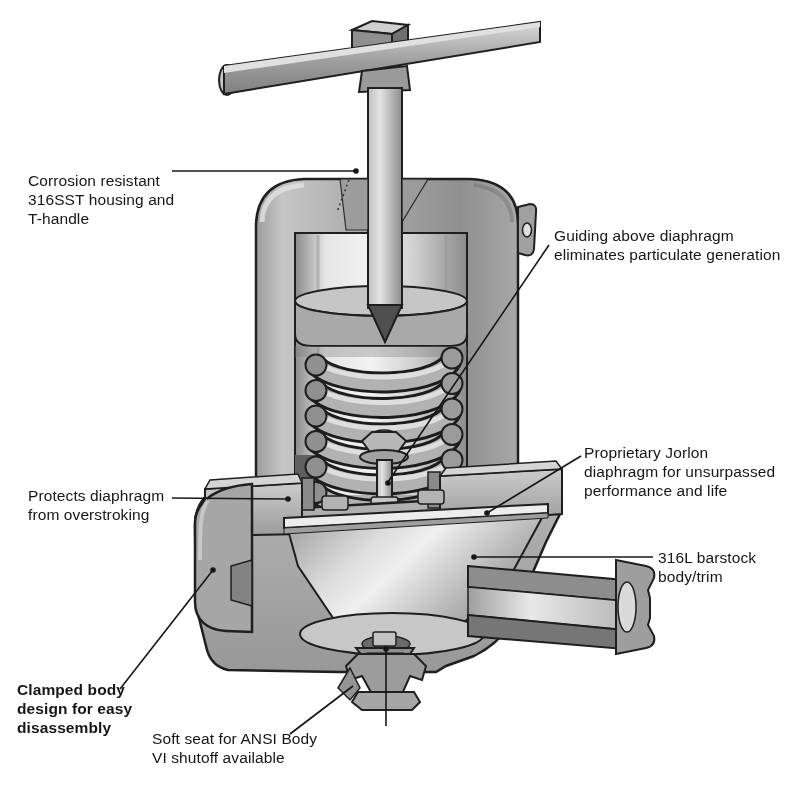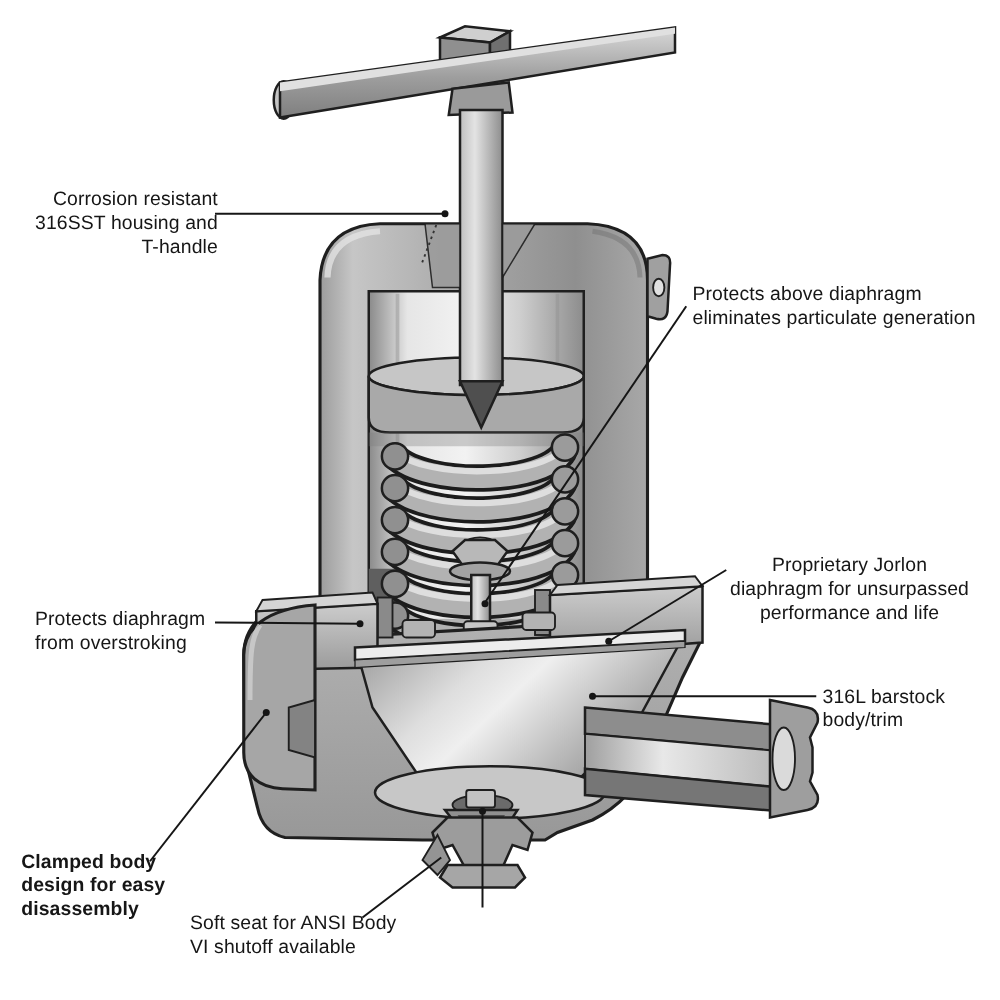--- a/index.html
+++ b/index.html
@@ -6,24 +6,24 @@
   .stage{
     position:relative;width:800px;height:800px;background:#ffffff;
     font-family:"Liberation Sans", sans-serif;overflow:hidden;
   }
   .stage svg{position:absolute;left:0;top:0;}
   .callout{
     position:absolute;width:max-content;
     font-size:15.5px;line-height:1.24;color:#161616;
     white-space:pre-line;letter-spacing:0.1px;
   }
-  .c-corrosion{left:28px;top:150px;text-align:right;}
+  .c-corrosion{left:28px;top:171px;}
   .c-guiding{left:554px;top:226px;}
   .c-protects{left:28px;top:486px;}
-  .c-jorlon{left:584px;top:443px;text-align:center;}
+  .c-jorlon{left:584px;top:443px;}
   .c-barstock{left:658px;top:548px;}
   .c-clamped{left:17px;top:680px;font-weight:bold;}
   .c-softseat{left:152px;top:729px;}
   .c-ferrule{left:376px;top:726px;}
 </style>
 </head>
 <body>
 
 <div class="stage">
 
@@ -232,21 +232,21 @@
         <circle cx="213" cy="570" r="2.8" stroke="none"></circle>
     <line x1="290" y1="734" x2="353" y2="686"></line>
     <line x1="386" y1="726" x2="386" y2="649"></line>
         <circle cx="386" cy="649" r="2.8" stroke="none"></circle>
   </g>
 </svg>
 
 <div class="callout c-corrosion">Corrosion resistant
 316SST housing and
 T-handle</div>
-<div class="callout c-guiding">Protects above diaphragm
+<div class="callout c-guiding">Guiding above diaphragm
 eliminates particulate generation</div>
 <div class="callout c-protects">Protects diaphragm
 from overstroking</div>
 <div class="callout c-jorlon">Proprietary Jorlon
 diaphragm for unsurpassed
 performance and life</div>
 <div class="callout c-barstock">316L barstock
 body/trim</div>
 <div class="callout c-clamped">Clamped body
 design for easy

